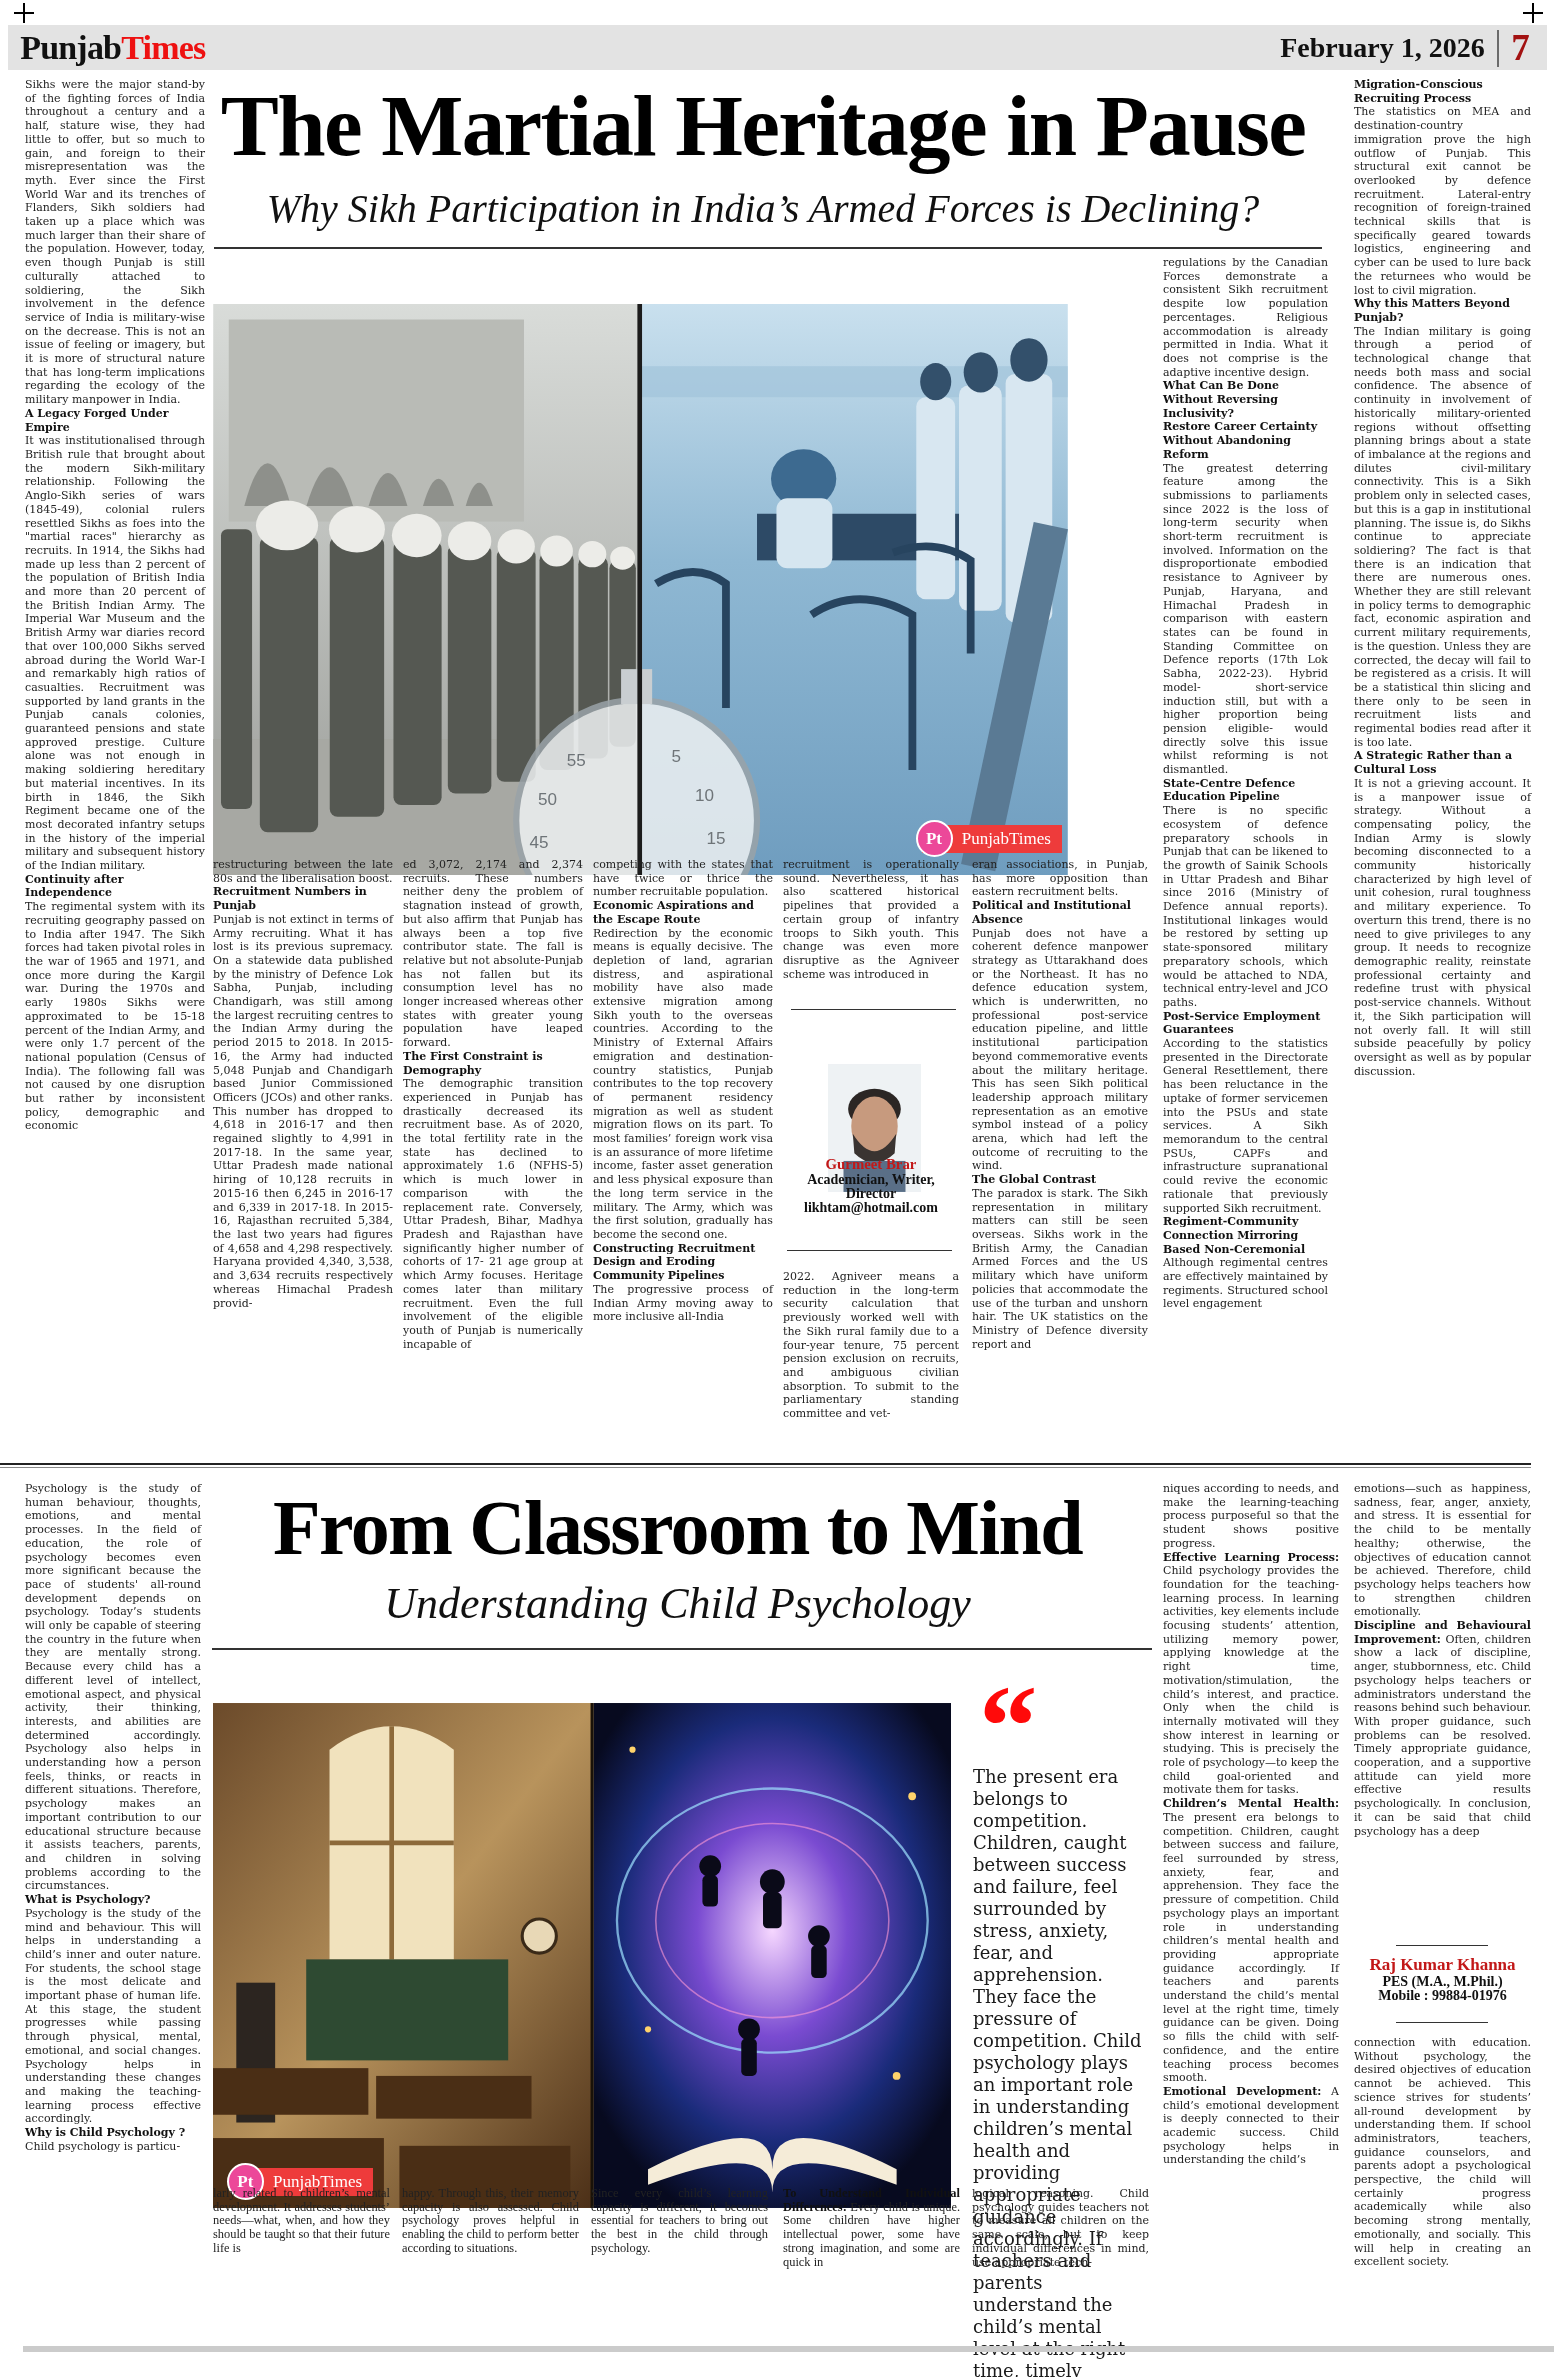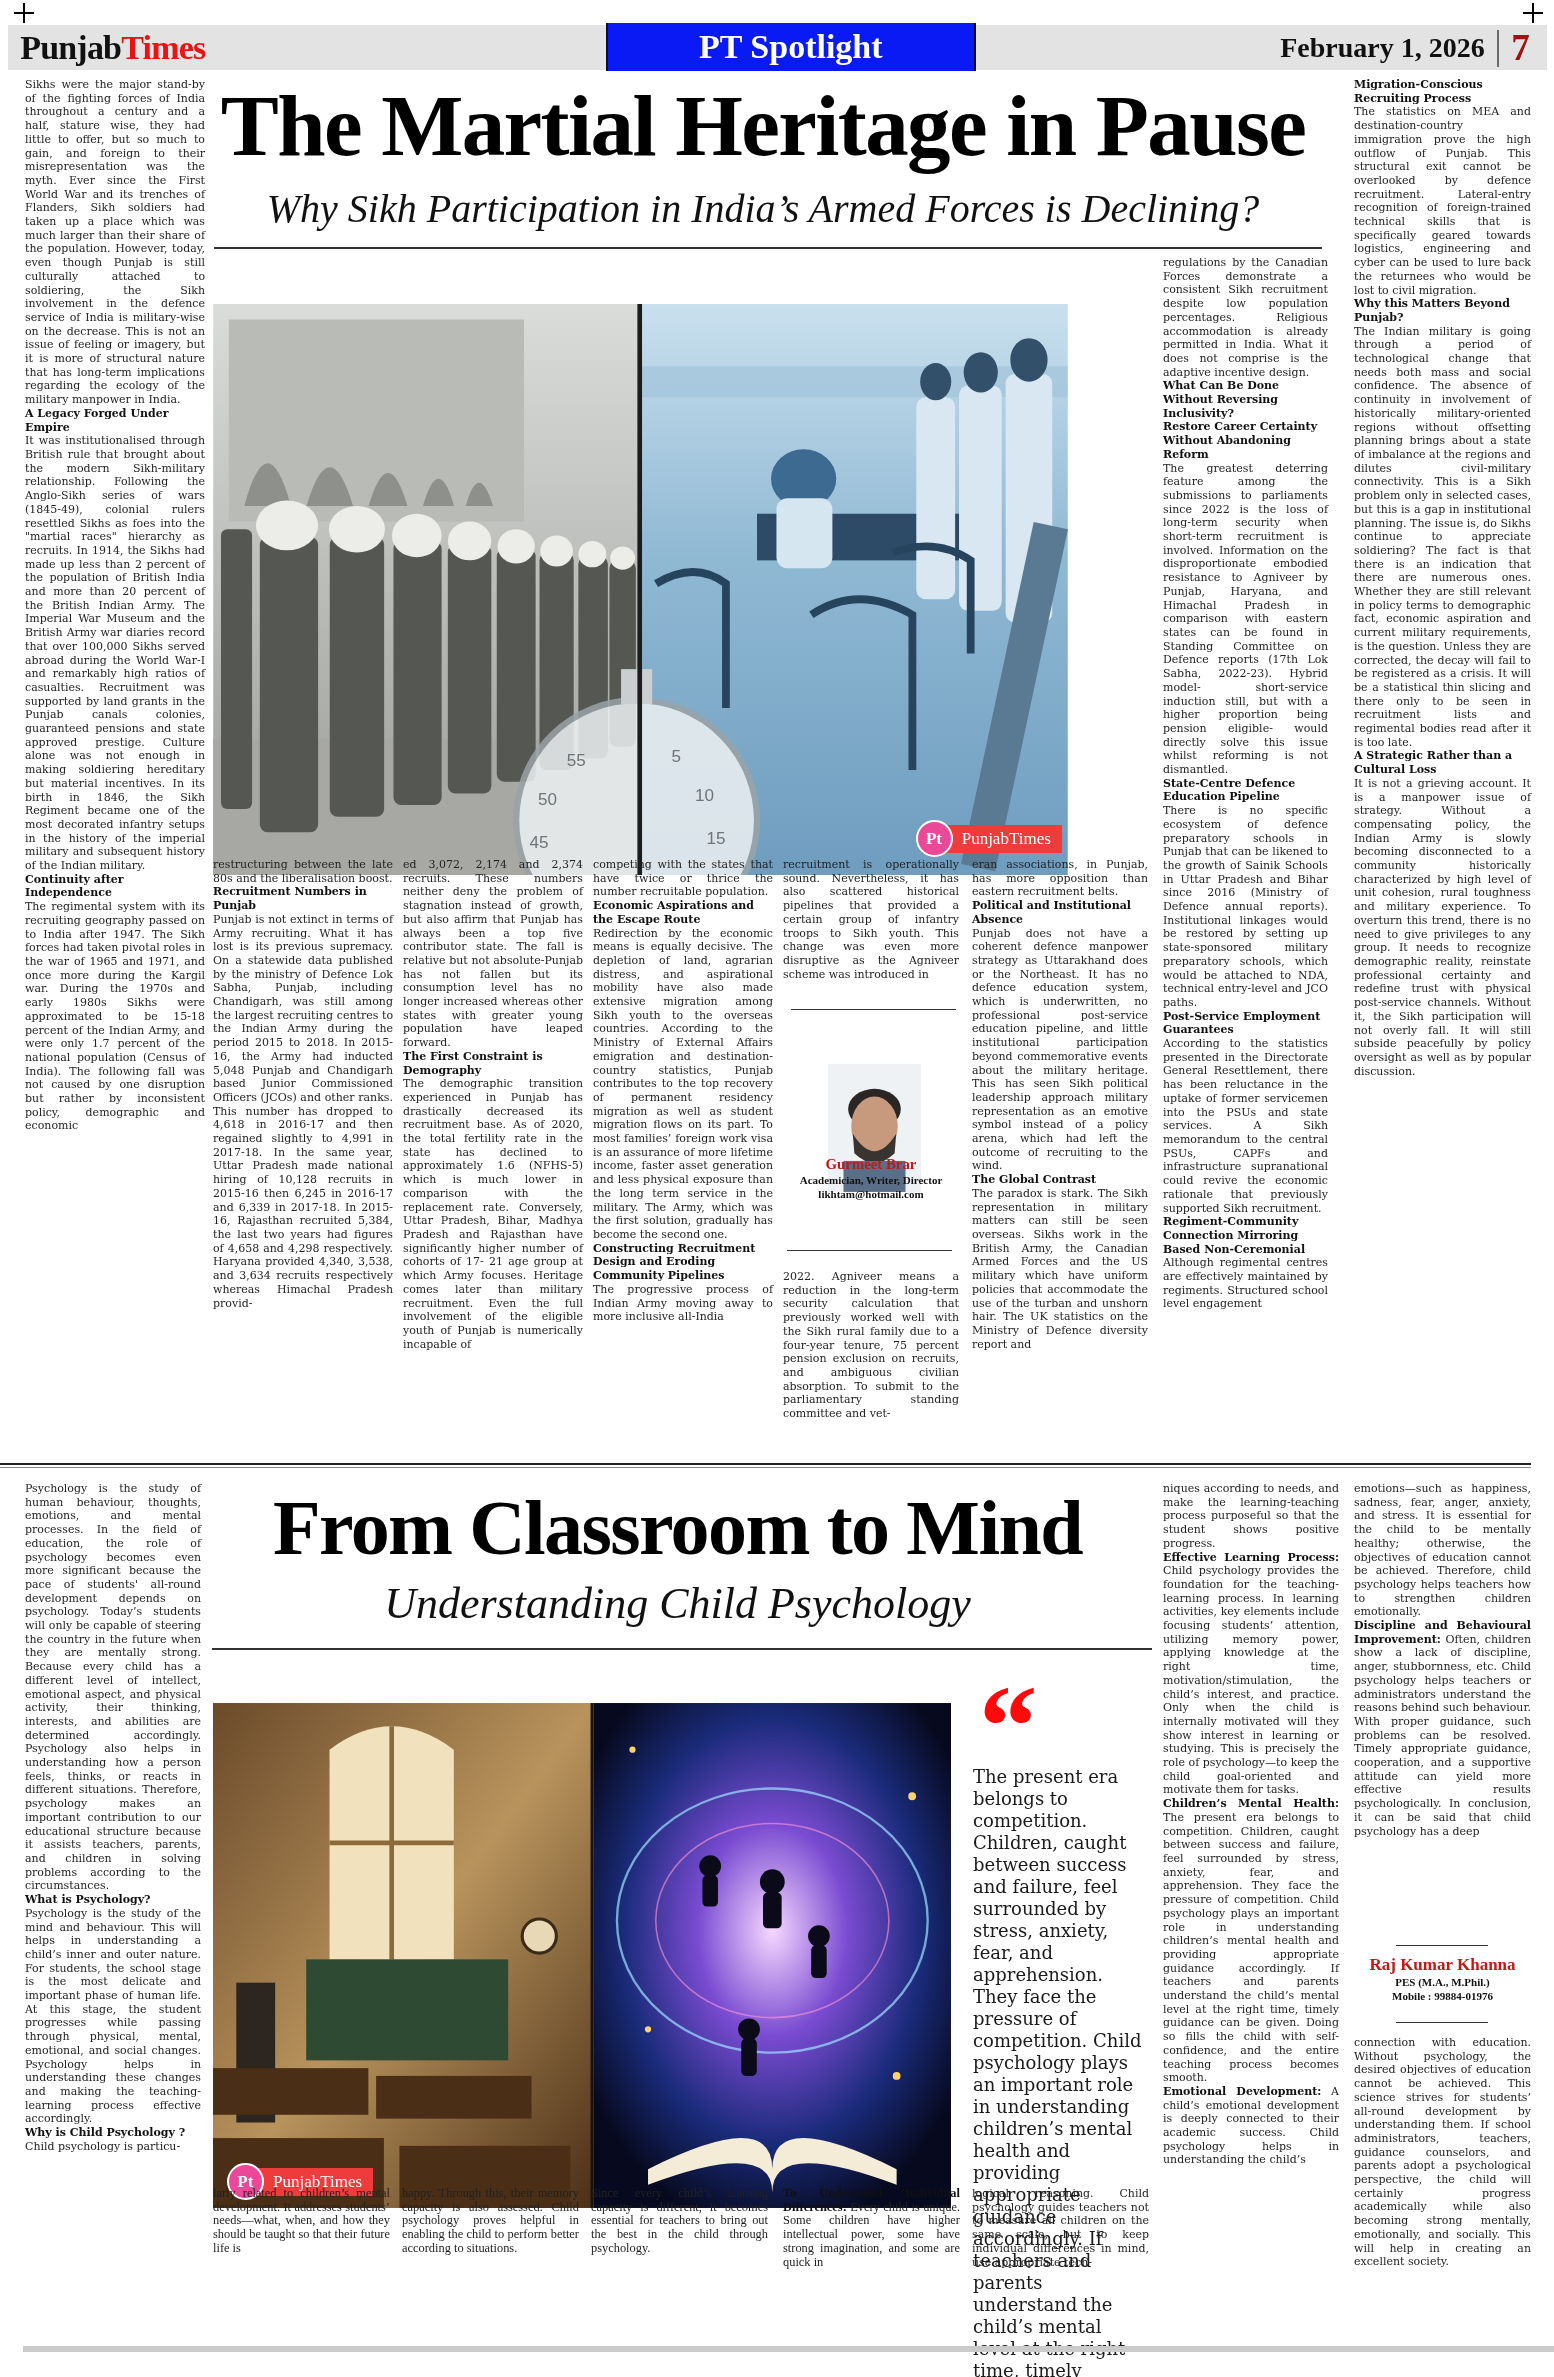--- a/index.html
+++ b/index.html
@@ -29,38 +29,37 @@
   .subhead { position: absolute; font-family: "Liberation Serif", serif; font-style: italic; color: #111; text-align: center; white-space: nowrap; }
   .rule { position: absolute; height: 1.6px; background: #333; }
   .dbl-rule { position: absolute; height: 4.7px; border-top: 2.3px solid #222; border-bottom: 0.8px solid #888; }
 
   .photo { position: absolute; overflow: hidden; margin-top: 40px; }
   .watermark { position: absolute; height: 28px; background: #ee3b3b; color: #fff; font-family: "Liberation Serif", serif; font-size: 17px; line-height: 28px; padding: 0 11px 0 40px; }
   .watermark .logo { position: absolute; left: -6.2px; top: -4.7px; width: 37px; height: 37px; border-radius: 50%; background: #ec4899; border: 2.3px solid #fff; color: #fff; font-size: 17px; line-height: 33px; text-align: center; font-weight: bold; }
 
   .author-box { position: absolute; text-align: center; }
   .author-name { font-family: "Liberation Serif", serif; font-weight: bold; font-size: 14.8px; color: #c21818; }
-  .author-meta { font-family: "Liberation Serif", serif; font-weight: bold; font-size: 11px; line-height: 14px; color: #111; }
+  .author-meta { font-family: "Liberation Serif", serif; font-weight: bold; font-size: 14px; line-height: 14px; color: #111; }
 
   .quote-mark { position: absolute; font-family: "Liberation Serif", serif; font-weight: bold; color: #ff0a0a; font-size: 117px; line-height: 93px; }
   .pullquote { position: absolute; font-family: "DejaVu Serif", serif; font-size: 18px; line-height: 22px; color: #1a1a1a; text-align: left; }
 
   .footer-bar { position: absolute; left: 23px; top: 2346px; width: 1531px; height: 6.2px; background: #cbcbcb; }
 </style>
 </head>
 <body>
 
 <div class="crop" style="left:14px;"></div>
 <div class="crop" style="left:1523px;"></div>
 
 <div class="masthead">
   <div class="brand">
     <span class="b1">Punjab</span><span class="b2">Times</span>
   </div>
-  <div class="section-tab">PT Spotlight</div>
   <div class="date">February 1, 2026</div>
   <div class="pgsep"></div>
   <div class="pgnum">7</div>
 </div>
 
 <div class="col" style="left:25px; top:78px; width:180px;">
   <p>Sikhs were the major stand-by of the fighting forces of India throughout a century and a half, stature wise, they had little to offer, but so much to gain, and foreign to their misrepresentation was the myth. Ever since the First World War and its trenches of Flanders, Sikh soldiers had taken up a place which was much larger than their share of the population. However, today, even though Punjab is still culturally attached to soldiering, the Sikh involvement in the defence service of India is military-wise on the decrease. This is not an issue of feeling or imagery, but it is more of structural nature that has long-term implications regarding the ecology of the military manpower in India.</p>
   <h4>A Legacy Forged Under Empire</h4>
   <p>It was institutionalised through British rule that brought about the modern Sikh-military relationship. Following the Anglo-Sikh series of wars (1845-49), colonial rulers resettled Sikhs as foes into the "martial races" hierarchy as recruits. In 1914, the Sikhs had made up less than 2 percent of the population of British India and more than 20 percent of the British Indian Army. The Imperial War Museum and the British Army war diaries record that over 100,000 Sikhs served abroad during the World War-I and remarkably high ratios of casualties. Recruitment was supported by land grants in the Punjab canals colonies, guaranteed pensions and state approved prestige. Culture alone was not enough in making soldiering hereditary but material incentives. In its birth in 1846, the Sikh Regiment became one of the most decorated infantry setups in the history of the imperial military and subsequent history of the Indian military.</p>
   <h4>Continuity after Independence</h4>

